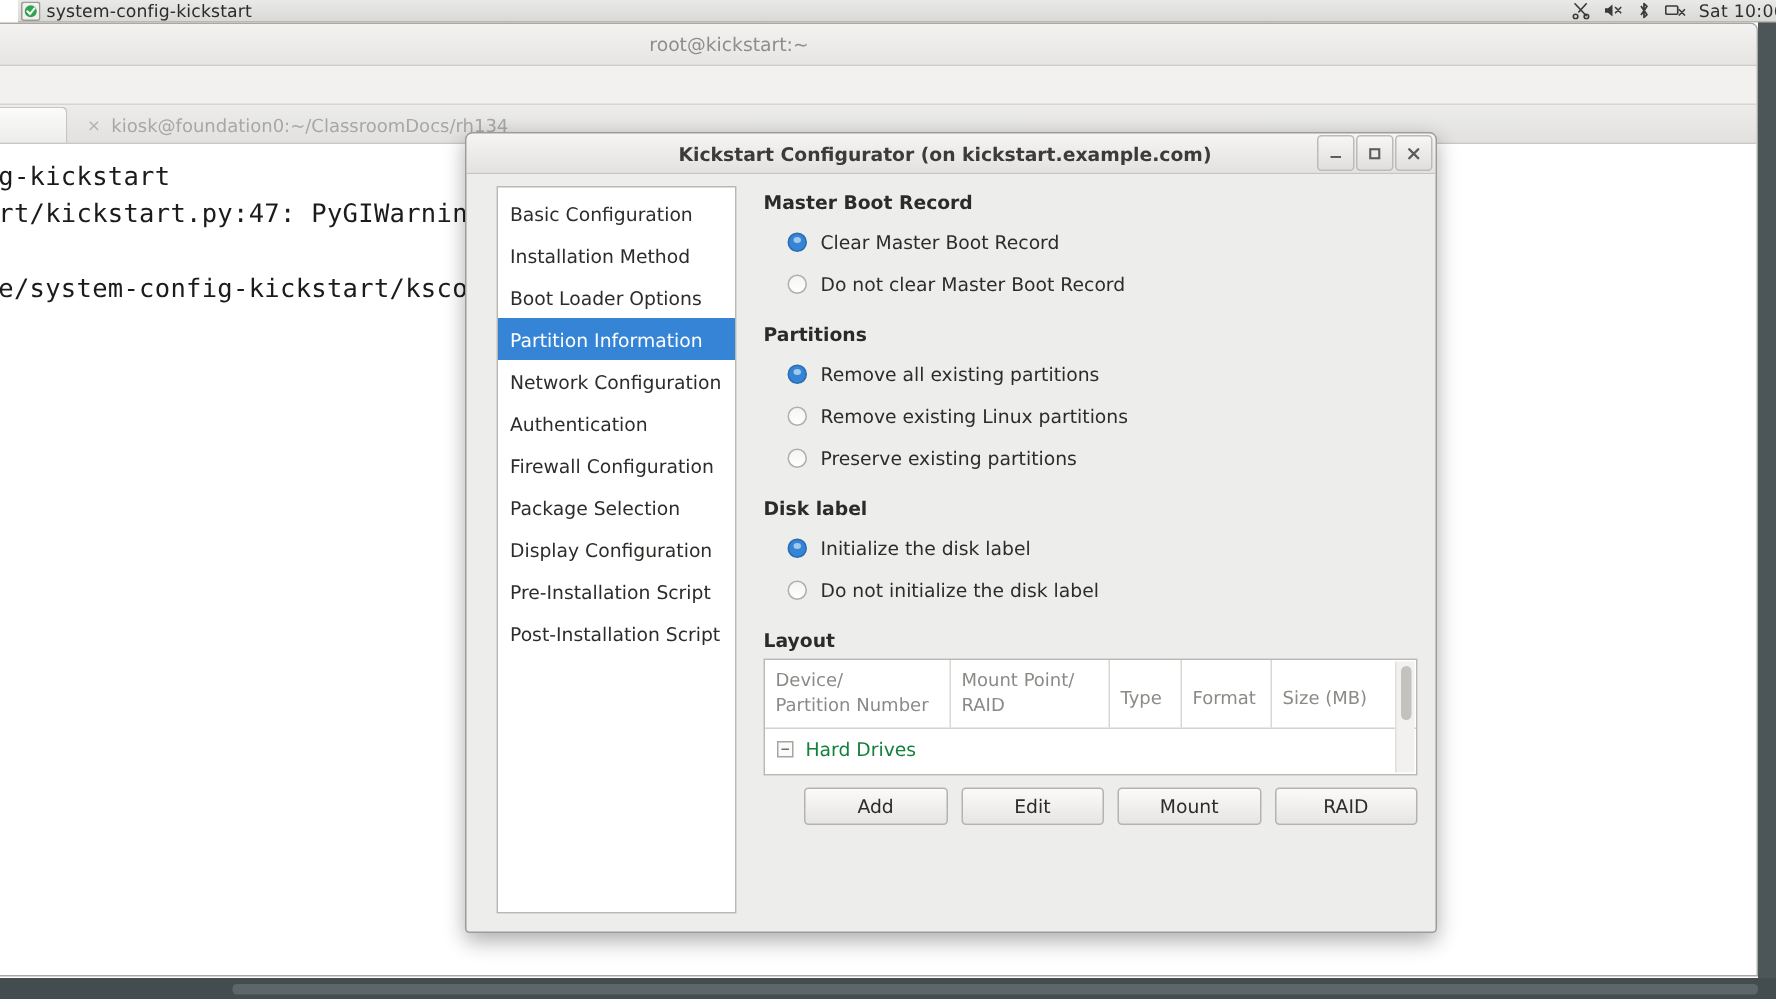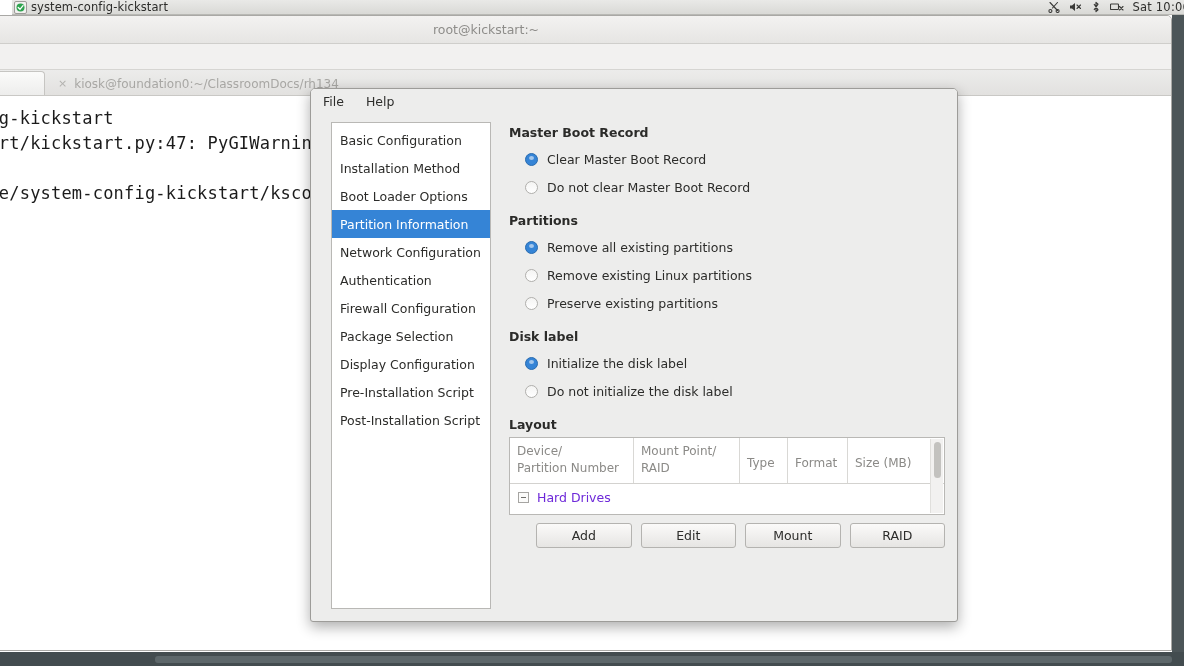--- a/index.html
+++ b/index.html
@@ -371,21 +371,21 @@
   .lh-format { flex: 0 0 60px; }
   .lh-size   { flex: 1 1 auto; }
   #layout-rows { flex: 1 1 auto; background: #ffffff; }
   .layout-row {
     display: flex;
     align-items: center;
     height: 26px;
     padding-left: 8px;
     gap: 8px;
     font-size: 12.5px;
-    color: #6d28d9;
+    color: #15803d;
   }
   .expander {
     width: 11px; height: 11px;
     border: 1px solid #a6a5a2;
     background: #fbfbfa;
     box-sizing: border-box;
     position: relative;
     flex: 0 0 11px;
   }
   .expander::before {
@@ -462,25 +462,41 @@
       <div class="term-line">tem-config-kickstart/kickstart.py:47: PyGIWarning: Gtk was imported without requiring a version</div>
       <div class="term-line">e is deprecated</div>
       <div class="term-line">de.XML ("/usr/share/system-config-kickstart/ksconfig.glade.XML", domain="system-co</div>
       <div class="term-line blank"></div>
       <div class="term-line">: langpacks</div>
     </div>
   </div>
 
   <div id="ks-dialog">
 
-
-    <div id="ks-menubar">
-      <span class="menu-item">File</span>
-      <span class="menu-item">Help</span>
-    </div>
+    <div id="ks-titlebar">
+      <div id="ks-title">Kickstart Configurator (on kickstart.example.com)</div>
+      <div id="ks-window-buttons">
+        <div class="winbtn">
+          <svg width="9" height="9" viewBox="0 0 9 9">
+              <rect x="1" y="6" width="7" height="1.3" fill="#5c5b59"></rect>
+            </svg>
+        </div>
+        <div class="winbtn">
+          <svg width="9" height="9" viewBox="0 0 9 9">
+              <rect x="1.5" y="1.5" width="6" height="6" fill="none" stroke="#5c5b59" stroke-width="1.4"></rect>
+            </svg>
+        </div>
+        <div class="winbtn">
+          <svg width="9" height="9" viewBox="0 0 9 9">
+              <path d="M1.5 1.5 L7.5 7.5 M7.5 1.5 L1.5 7.5" stroke="#5c5b59" stroke-width="1.6" stroke-linecap="round"></path>
+            </svg>
+        </div>
+      </div>
+    </div>
+
 
     <div id="ks-content">
 
       <div id="ks-sidebar">
         <div class="side-item">Basic Configuration</div>
         <div class="side-item">Installation Method</div>
         <div class="side-item">Boot Loader Options</div>
         <div class="side-item selected">Partition Information</div>
         <div class="side-item">Network Configuration</div>
         <div class="side-item">Authentication</div>

